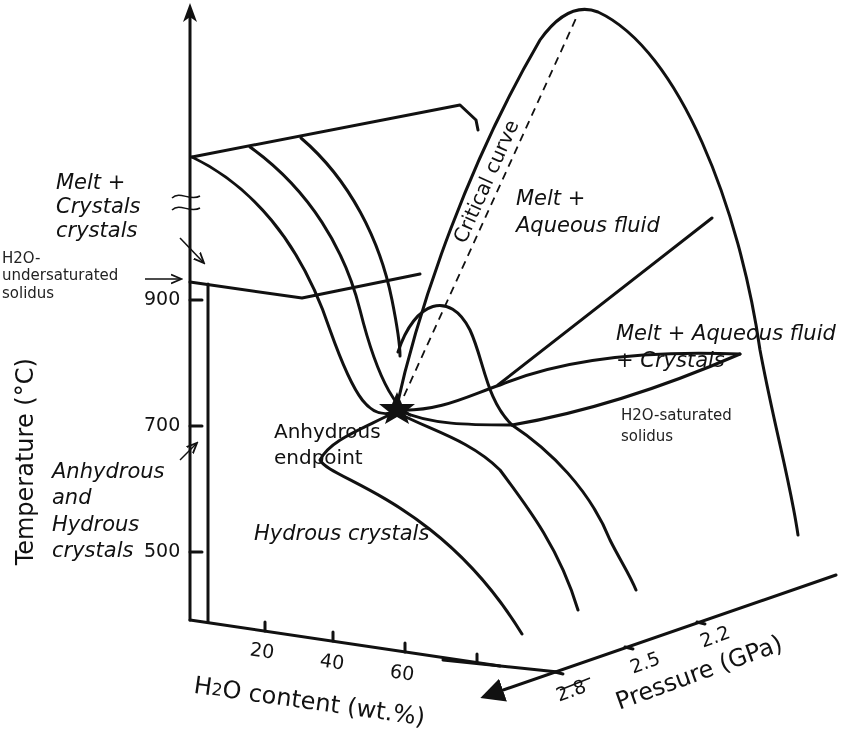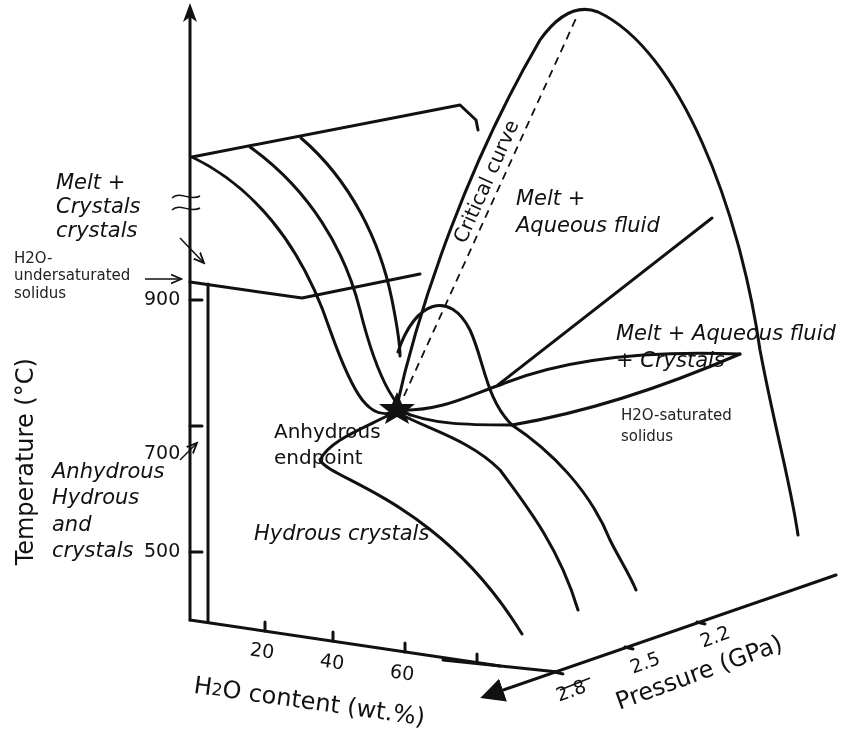--- a/index.html
+++ b/index.html
@@ -83,21 +83,21 @@
 
   <path fill="#111" d="M397,392 L402,404 L415,404 L405,412 L409,424 L397,417 L385,424 L389,412 L379,404 L392,404 z"></path>
 
   <line class="thin" x1="180" y1="238" x2="203" y2="262" marker-end="url(#ahs)"></line>
   <line class="thin" x1="145" y1="279" x2="180" y2="279" marker-end="url(#ahs)"></line>
   <line class="thin" x1="180" y1="460" x2="196" y2="444" marker-end="url(#ahs)"></line>
   <line class="thin" x1="560" y1="690" x2="590" y2="678"></line>
 </svg>
 
 <div class="lbl tick" style="left:144px; top:288px;">900</div>
-<div class="lbl tick" style="left:144px; top:414px;margin-top:28px;">700</div>
+<div class="lbl tick" style="left:144px; top:414px;">700</div>
 <div class="lbl tick" style="left:144px; top:540px;text-align:center;">500</div>
 
 <div class="lbl" style="left:-78px; top:448px; font-size:24px; transform:rotate(-90deg); transform-origin:center;">Temperature (°C)</div>
 
 <div class="lbl tick" style="left:250px; top:640px; transform:rotate(8deg);">20</div>
 <div class="lbl tick" style="left:320px; top:651px; transform:rotate(8deg);">40</div>
 <div class="lbl tick" style="left:390px; top:662px; transform:rotate(8deg);">60</div>
 
 <div class="lbl" style="left:196px; top:672px; font-size:24px; transform:rotate(8deg); transform-origin:left top;"><span>H</span><span class="sub">2</span><span>O content (wt.%)</span></div>
 
@@ -106,30 +106,30 @@
 <div class="lbl tick" style="left:700px; top:626px; transform:rotate(-20deg);">2.2</div>
 
 <div class="lbl" style="left:612px; top:690px; font-size:24px; transform:rotate(-20deg); transform-origin:left top;">Pressure (GPa)</div>
 
 <div class="lbl it" style="left:56px; top:170px;">
   <div>Melt +</div>
   <div>Crystals</div>
   <div>crystals</div>
 </div>
 
-<div class="lbl sm" style="left:2px; top:250px;margin-left:12px;">
+<div class="lbl sm" style="left:2px; top:250px;">
   <div>H2O-</div>
   <div>undersaturated</div>
   <div>solidus</div>
 </div>
 
 <div class="lbl it" style="left:52px; top:458px; line-height:1.25;font-style:italic;">
   <div>Anhydrous</div>
+  <div>and</div>
   <div>Hydrous</div>
-  <div>and</div>
   <div>crystals</div>
 </div>
 
 <div class="lbl md" style="left:274px; top:418px; line-height:1.3;">
   <div>Anhydrous</div>
   <div>endpoint</div>
 </div>
 
 <div class="lbl it" style="left:254px; top:520px; line-height:1.3;">
   <div>Hydrous crystals</div>

